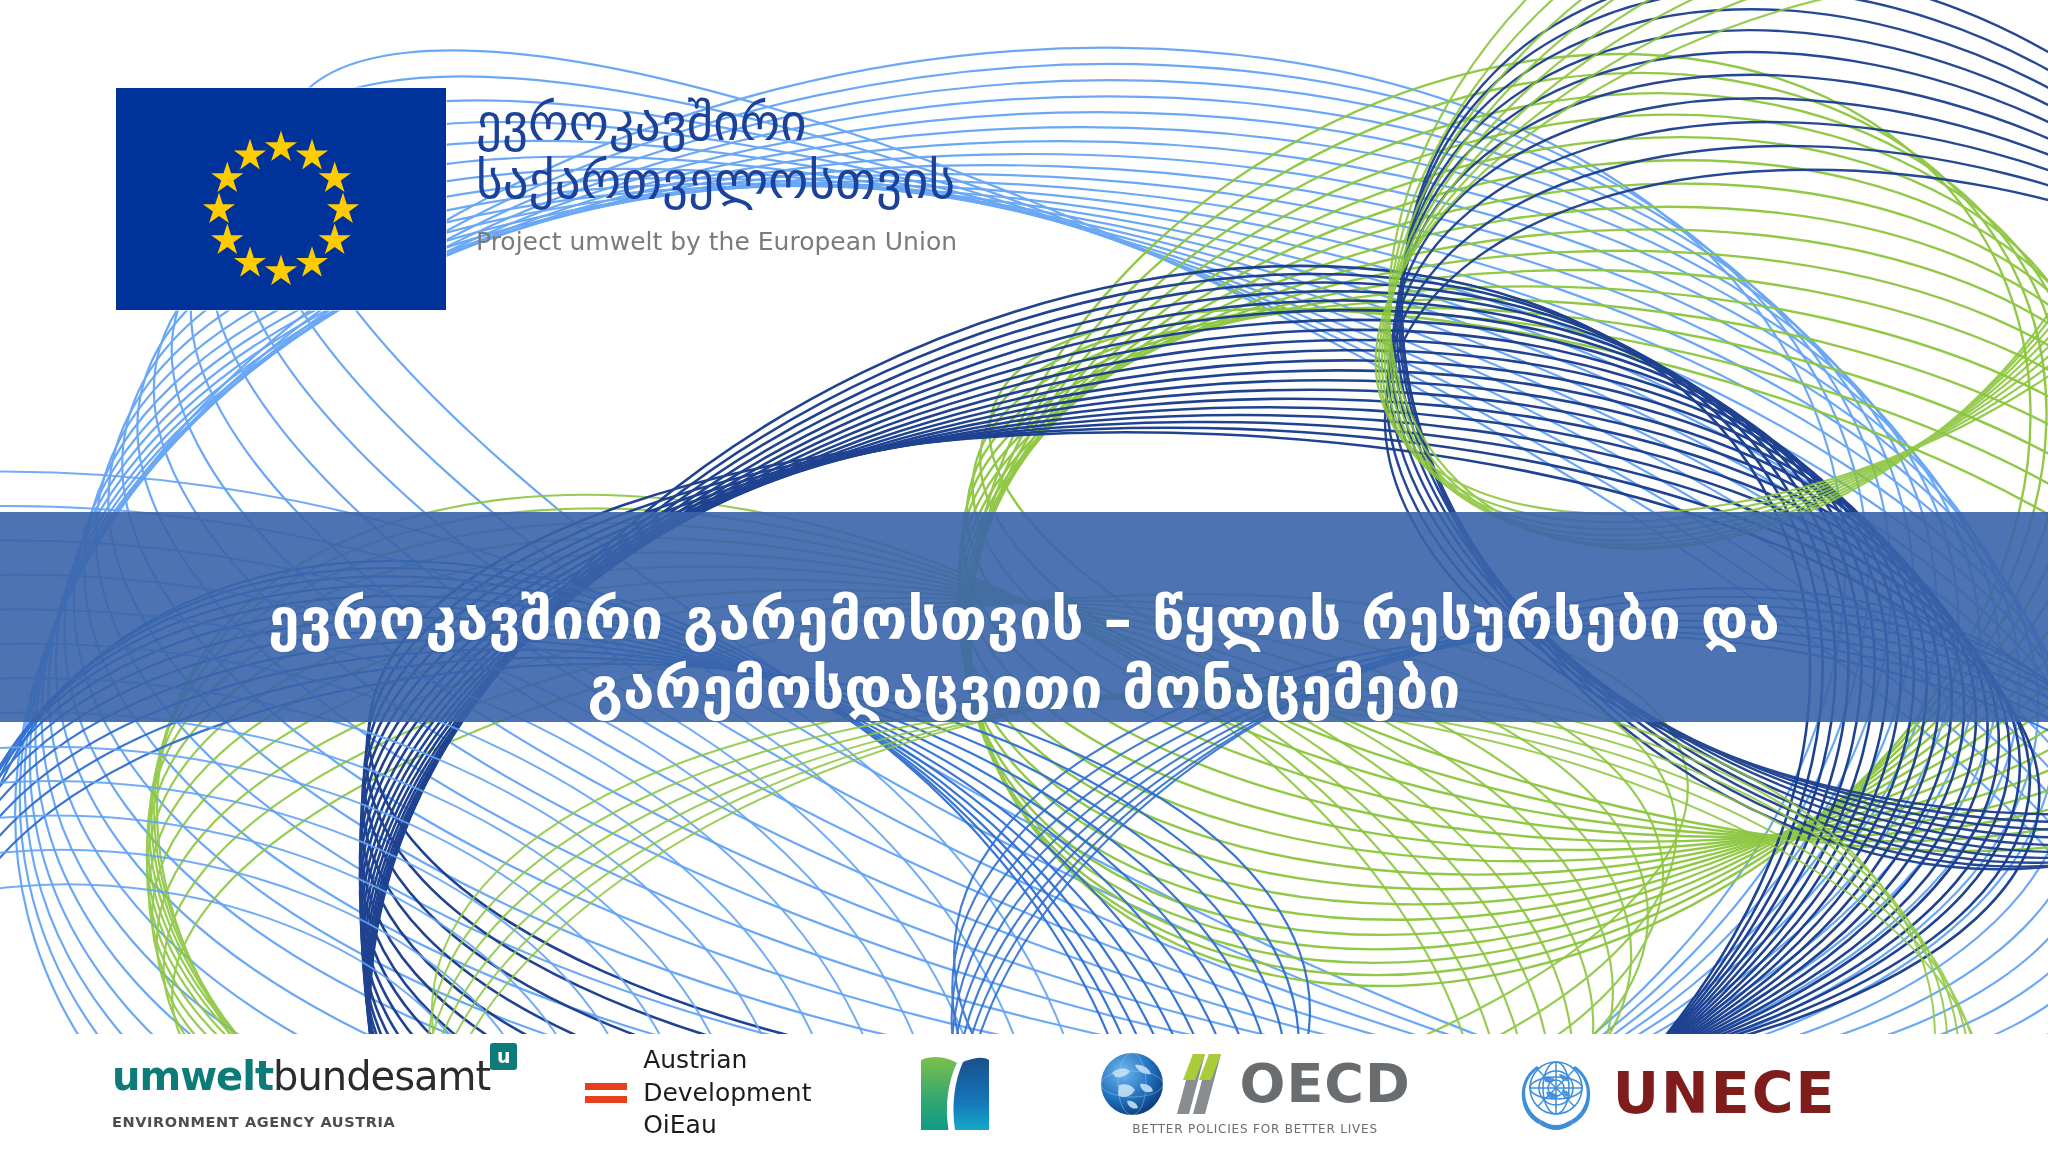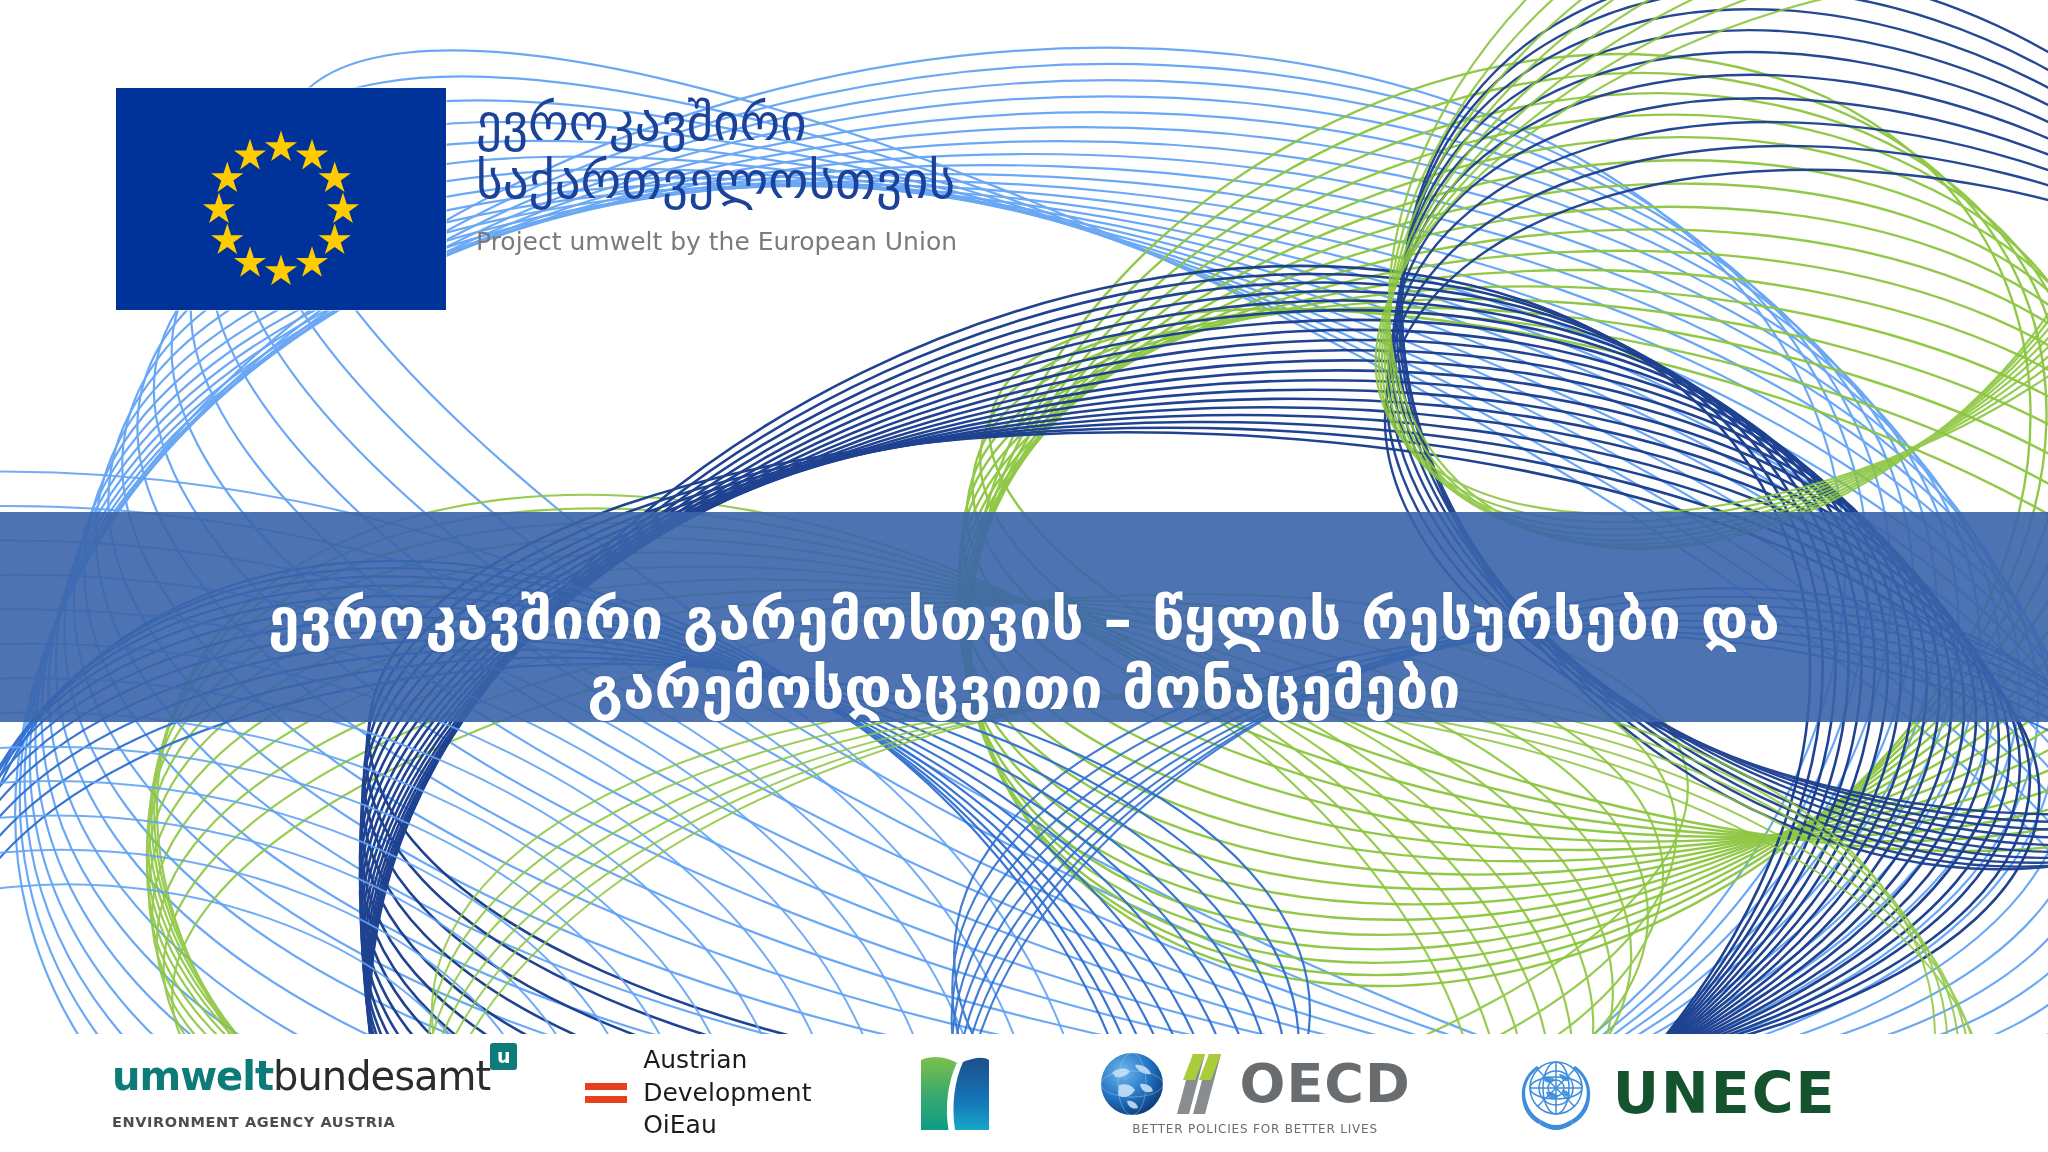--- a/index.html
+++ b/index.html
@@ -194,21 +194,21 @@
     text-align:center;
   }
 
   
   #logo-unece { margin-left:102px; gap:14px; }
   .unece-emblem { width:86px; height:86px; flex:0 0 auto; }
   .unece-word {
     font-family:"DejaVu Sans","Liberation Sans",sans-serif;
     font-size:57px;
     font-weight:bold;
-    color:#14532d;
+    color:#7f1d1d;
     letter-spacing:2px;
     line-height:1;
     white-space:nowrap;
   }
 </style>
 </head>
 <body>
 
 <div id="slide">
 

